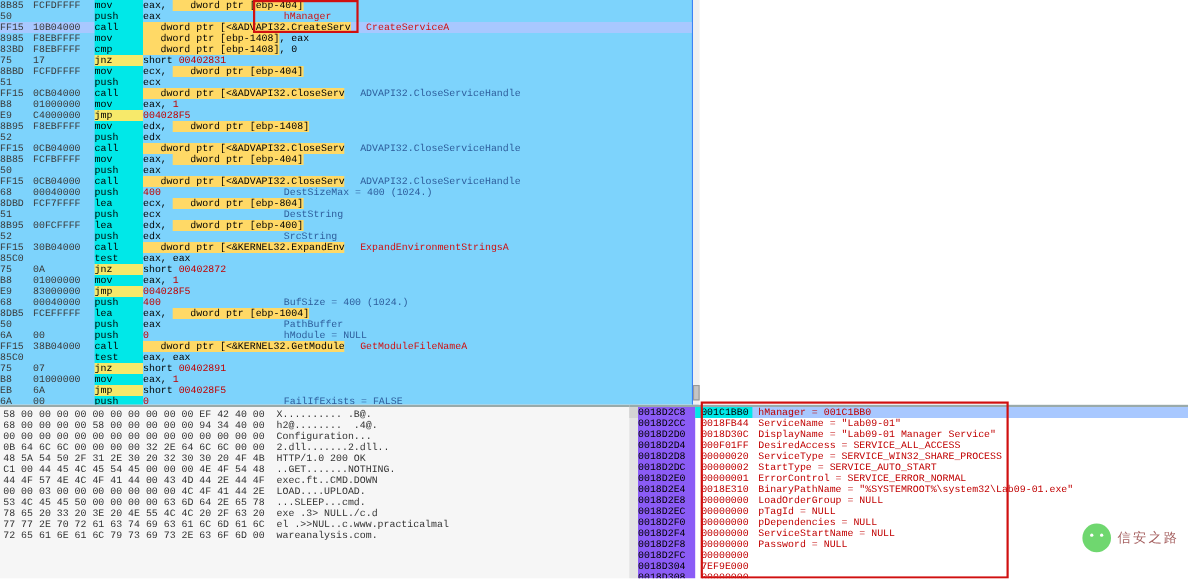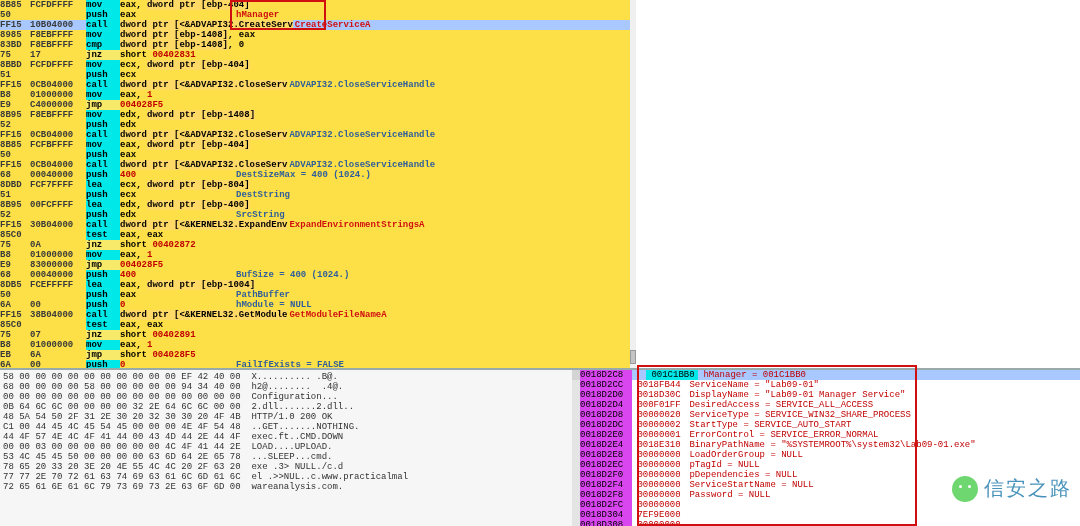--- a/index.html
+++ b/index.html
@@ -10,41 +10,40 @@
     width: 1080px;
     height: 526px;
     overflow: hidden;
     position: relative;
   }
   .disasm-pane {
     position: absolute;
     left: 0; top: 0;
     width: 635px; height: 368px;
     overflow: hidden;
-    background: #fde047;
-    border-right: 1px solid #3b82f6;
-    font-weight: bold;
+    background: #7dd3fc;
+    border-right: 6px solid #3b82f6;
   }
   .row {
     display: flex;
     height: 10px;
     line-height: 10px;
     white-space: pre;
   }
   .row.highlight { background: #a8c8ff; }
   .addr { width: 30px; color: #3a3a3a; }
   .hex  { width: 56px; color: #3a3a3a; }
-  .mnem { width: 34px; color: #000; }
+  .mnem { width: 44px; color: #000; }
   .mnem.hl { background: #00e8e8; color: #000; }
   .mnem.jmp { background: #f7e96a; color: #000; }
   .mnem.jmz { background: #f7e96a; color: #000; }
   .ops  { flex: 0 0 114px; color: #000; }
-  .ptr  { background: #ffd966; color: #000; }
+  .ptr  { background: #ffd966; color: #000; padding-left: 16px; }
   .num  { color: #c00000; }
-  .comment { color: #2e5e9c; padding-left: 2px; }
+  .comment { color: #2e5e9c; padding-left: 2px; margin-left: 12px; }
   .comment.red { color: #d01010; }
   .redbox1 {
     position: absolute;
     border: 2px solid #d01010;
     pointer-events: none;
     left: 230px; top: 0px; width: 96px; height: 30px;
   }
   .redbox2 {
     position: absolute;
     border: 2px solid #d01010;
@@ -82,23 +81,23 @@
     left: 580px; top: 368px;
     width: 500px; height: 158px;
     border-top: 2px solid #9aa;
     background: #ffffff;
     overflow: hidden;
     font-size: 9px;
     line-height: 10px;
   }
   .srow { display: flex; height: 10px; white-space: pre; }
   .srow.highlight { background: #a8c8ff; }
-  .saddr { width: 52px; background: #d946ef; color: #000; }
+  .saddr { width: 52px; background: #8b5cf6; color: #000; }
   .sval  { width: 52px; color: #c00000; }
-  .sval.hl { background: #00e8e8; color:#000;margin-left:14px; }
+  .sval.hl { background: #00e8e8; color:#000; }
   .scom  { color: #c00000; text-align: right; }
   .scom.key { color: #c00000; }
 
   
   .vscroll {
     position: absolute;
     left: 630px; top: 0; width: 6px; height: 368px;
     background: #f0f0f0;
   }
   .vscroll .thumb {
@@ -119,22 +118,22 @@
     position: relative;
   }
   .watermark .logo::before,
   .watermark .logo::after {
     content:''; position:absolute; background:#fff; border-radius:2px;
   }
   .watermark .logo::before { width:3px; height:3px; left:7px; top:9px; }
   .watermark .logo::after  { width:3px; height:3px; right:7px; top:9px; }
   .watermark span {
     font-family: sans-serif;
-    font-size: 20px;
-    color: #0369a1;
+    font-size: 12px;
+    color: #7f1d1d;
     letter-spacing: 2px;
   }
 </style>
 </head>
 <body>
 
 <div class="disasm-pane" id="disasm">
     <div class="row"><span class="addr">8B85 </span><span class="hex">FCFDFFFF </span><span class="mnem hl">mov  </span><span class="ops"><span>eax, </span><span class="ptr">dword ptr [ebp-404]</span></span><span class="comment"></span></div>
     <div class="row"><span class="addr">50   </span><span class="hex">         </span><span class="mnem hl">push </span><span class="ops"><span>eax</span></span><span class="comment red">hManager</span></div>
     <div class="row highlight"><span class="addr">FF15 </span><span class="hex">10B04000 </span><span class="mnem hl">call </span><span class="ops"><span class="ptr">dword ptr [&lt;&amp;ADVAPI32.CreateServ</span></span><span class="comment red">CreateServiceA</span></div>

